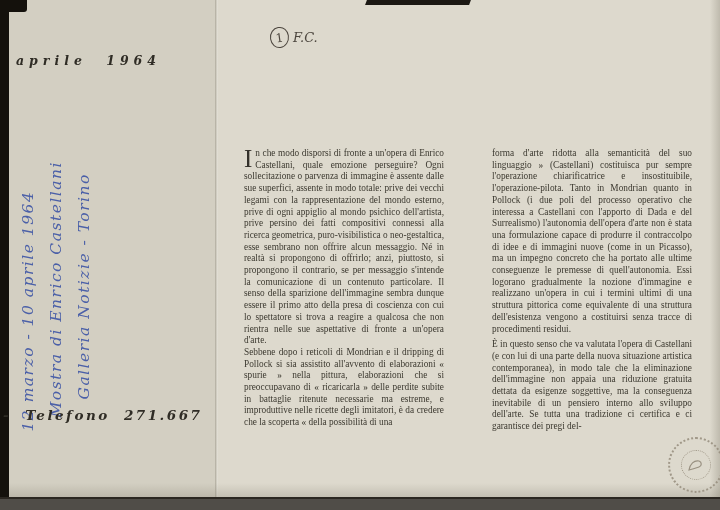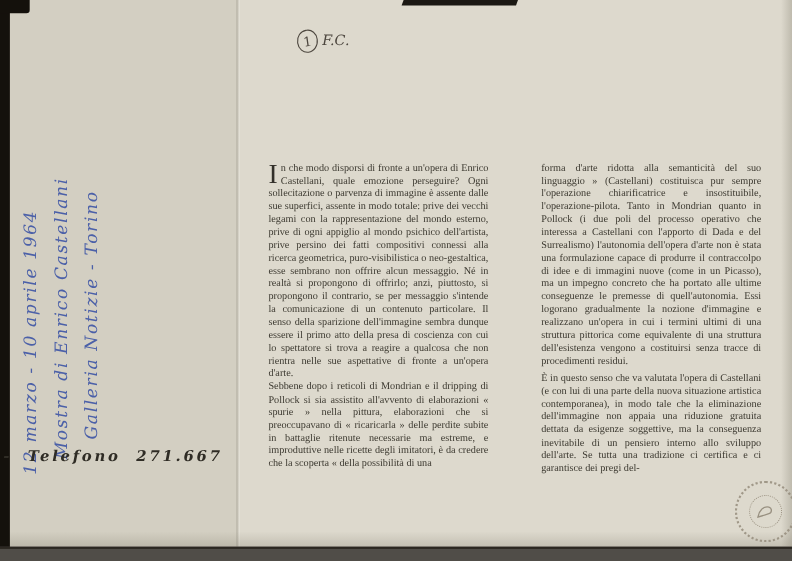--- a/index.html
+++ b/index.html
@@ -101,20 +101,21 @@
 
   <div class="flap"></div>
   <div class="fold"></div>
   <div class="bottom-shadow"></div>
   <div class="right-shadow"></div>
   <div class="edge-left"></div>
   <div class="edge-topleft"></div>
   <div class="edge-topmark"></div>
   <div class="edge-bottom"></div>
 
+  <div class="date">aprile 1964</div>
 
   <div class="annot">
     <span class="circ">1</span>
     <span>F.C.</span>
   </div>
 
   <div class="handnote">
     <div class="l1">12 marzo - 10 aprile 1964</div>
     <div class="l2">Mostra di Enrico Castellani</div>
     <div class="l3">Galleria Notizie - Torino</div>

